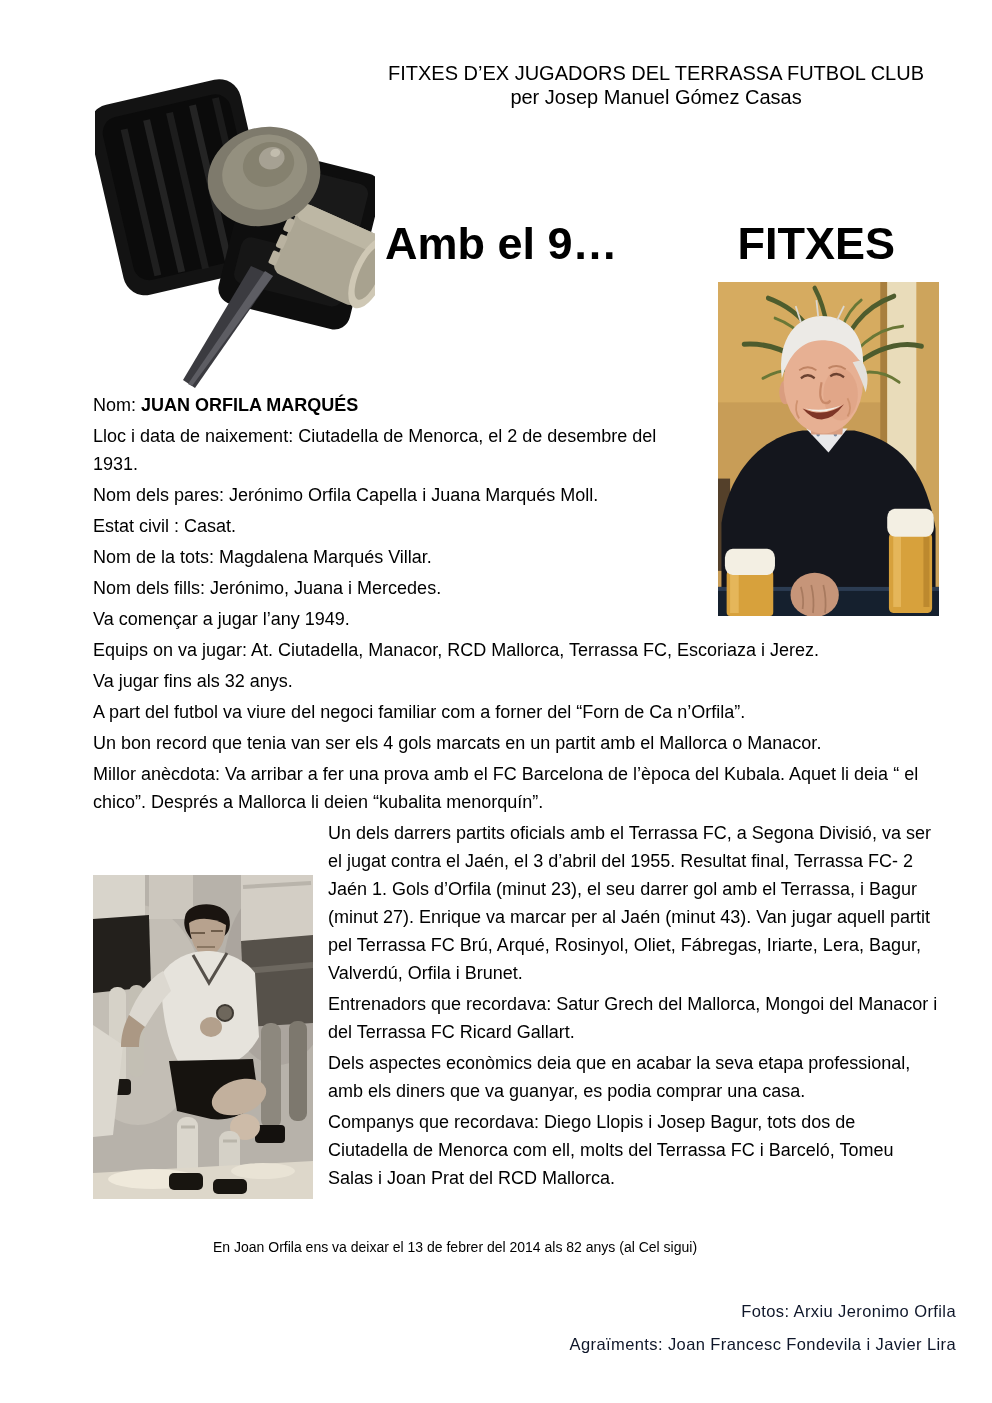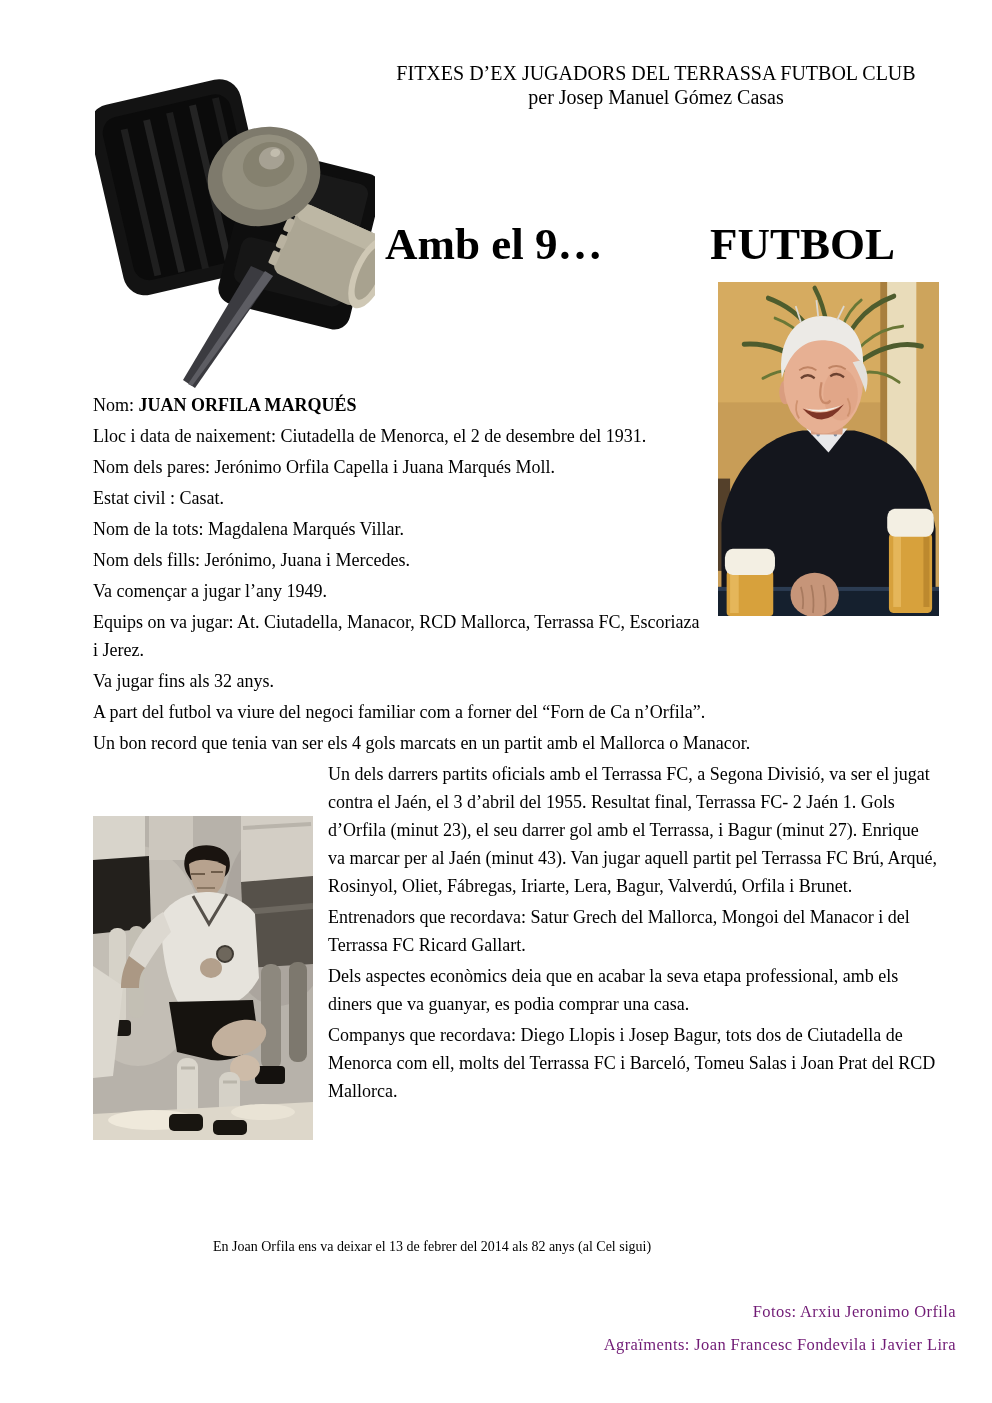--- a/index.html
+++ b/index.html
@@ -1,18 +1,18 @@
 <!DOCTYPE html>
 <html><head>
 <meta charset="utf-8">
 <style>
   html,body{margin:0;padding:0;}
   .page{
     position:relative;width:992px;height:1403px;background:#ffffff;
-    font-family:Liberation Serif, serif;color:#000;overflow:hidden;
+    font-family:Liberation Sans, sans-serif;color:#000;overflow:hidden;
   }
   .header{
     position:absolute;left:384px;top:61px;width:544px;text-align:center;
     font-size:20px;line-height:24px;
   }
   .titlebar{
     position:absolute;left:385px;top:218px;width:510px;display:flex;
     justify-content:space-between;font-size:45px;font-weight:700;line-height:52px;
   }
   .camera{position:absolute;left:95px;top:58px;width:280px;height:330px;}
@@ -20,21 +20,21 @@
     position:absolute;left:93px;top:388px;width:846px;
     font-size:18px;line-height:28px;
   }
   .bodytext p{margin:3px 0 2px 0;}
   .b{font-weight:700;}
   .photo-portrait{float:right;width:221px;height:334px;margin:-106px 0 10px 12px;}
   .photo-team{float:left;width:220px;height:324px;margin:57px 15px 4px 0;}
   .farewell{position:absolute;left:213px;top:1238px;font-size:14px;line-height:18px;}
   .credits{
     position:absolute;right:36px;top:1295px;text-align:right;
-    font-size:16.5px;letter-spacing:0.4px;line-height:33px;color:#701a75;
+    font-size:16.5px;letter-spacing:0.4px;line-height:33px;color:#0f172a;
   }
 </style>
 </head>
 <body>
 
 <div class="page">
 
   <svg class="camera" viewBox="0 0 280 330" aria-hidden="true">
     <g transform="rotate(-13 95 130)">
       <rect x="10" y="30" width="155" height="195" rx="22" fill="#131313"></rect>
@@ -73,21 +73,21 @@
     </g>
   </svg>
 
   <div class="header">
     <div>FITXES D’EX JUGADORS DEL TERRASSA FUTBOL CLUB</div>
     <div>per Josep Manuel Gómez Casas</div>
   </div>
 
   <div class="titlebar">
     <span>Amb el 9…</span>
-    <span>FUTBOL</span>
+    <span>FITXES</span>
   </div>
 
   <div class="bodytext">
 
     <svg class="photo-portrait" viewBox="0 0 256 333" preserveAspectRatio="none" aria-hidden="true">
       <rect width="256" height="333" fill="#c89d57"></rect>
       <rect x="0" y="0" width="256" height="120" fill="#d6ab60"></rect>
       <rect x="188" y="0" width="8" height="333" fill="#a87f3e"></rect>
       <rect x="196" y="0" width="34" height="333" fill="#e9dcba"></rect>
       <rect x="230" y="0" width="26" height="333" fill="#cda45c"></rect>
@@ -155,20 +155,21 @@
     <p>Lloc i data de naixement: Ciutadella de Menorca, el 2 de desembre del 1931.</p>
     <p>Nom dels pares: Jerónimo Orfila Capella i Juana Marqués Moll.</p>
     <p>Estat civil : Casat.</p>
     <p>Nom de la tots: Magdalena Marqués Villar.</p>
     <p>Nom dels fills: Jerónimo, Juana i Mercedes.</p>
     <p>Va començar a jugar l’any 1949.</p>
     <p>Equips on va jugar: At. Ciutadella, Manacor, RCD Mallorca, Terrassa FC, Escoriaza i Jerez.</p>
     <p>Va jugar fins als 32 anys.</p>
     <p>A part del futbol va viure del negoci familiar com a forner del “Forn de Ca n’Orfila”.</p>
     <p>Un bon record que tenia van ser els 4 gols marcats en un partit amb el Mallorca o Manacor.</p>
+    <p>Millor anècdota: Va arribar a fer una prova amb el FC Barcelona de l’època del Kubala. Aquet li deia “ el chico”. Després a Mallorca li deien “kubalita menorquín”.</p>
 
     <svg class="photo-team" viewBox="0 0 220 324" aria-hidden="true">
       <rect width="220" height="324" fill="#b7b2aa"></rect>
       <ellipse cx="45" cy="140" rx="70" ry="110" fill="#c6c1b8" opacity="0.8"></ellipse>
       <ellipse cx="185" cy="100" rx="55" ry="90" fill="#a5a098" opacity="0.7"></ellipse>
       <rect x="0" y="0" width="52" height="50" fill="#d8d4cb"></rect>
       <path d="M0,44 L56,40 L58,112 L0,118 Z" fill="#23201c"></path>
       <rect x="16" y="112" width="17" height="98" rx="8" fill="#d6d2c8"></rect>
       <rect x="36" y="110" width="15" height="92" rx="7" fill="#c3bfb4"></rect>
       <rect x="10" y="204" width="28" height="16" rx="4" fill="#1a1713"></rect>

